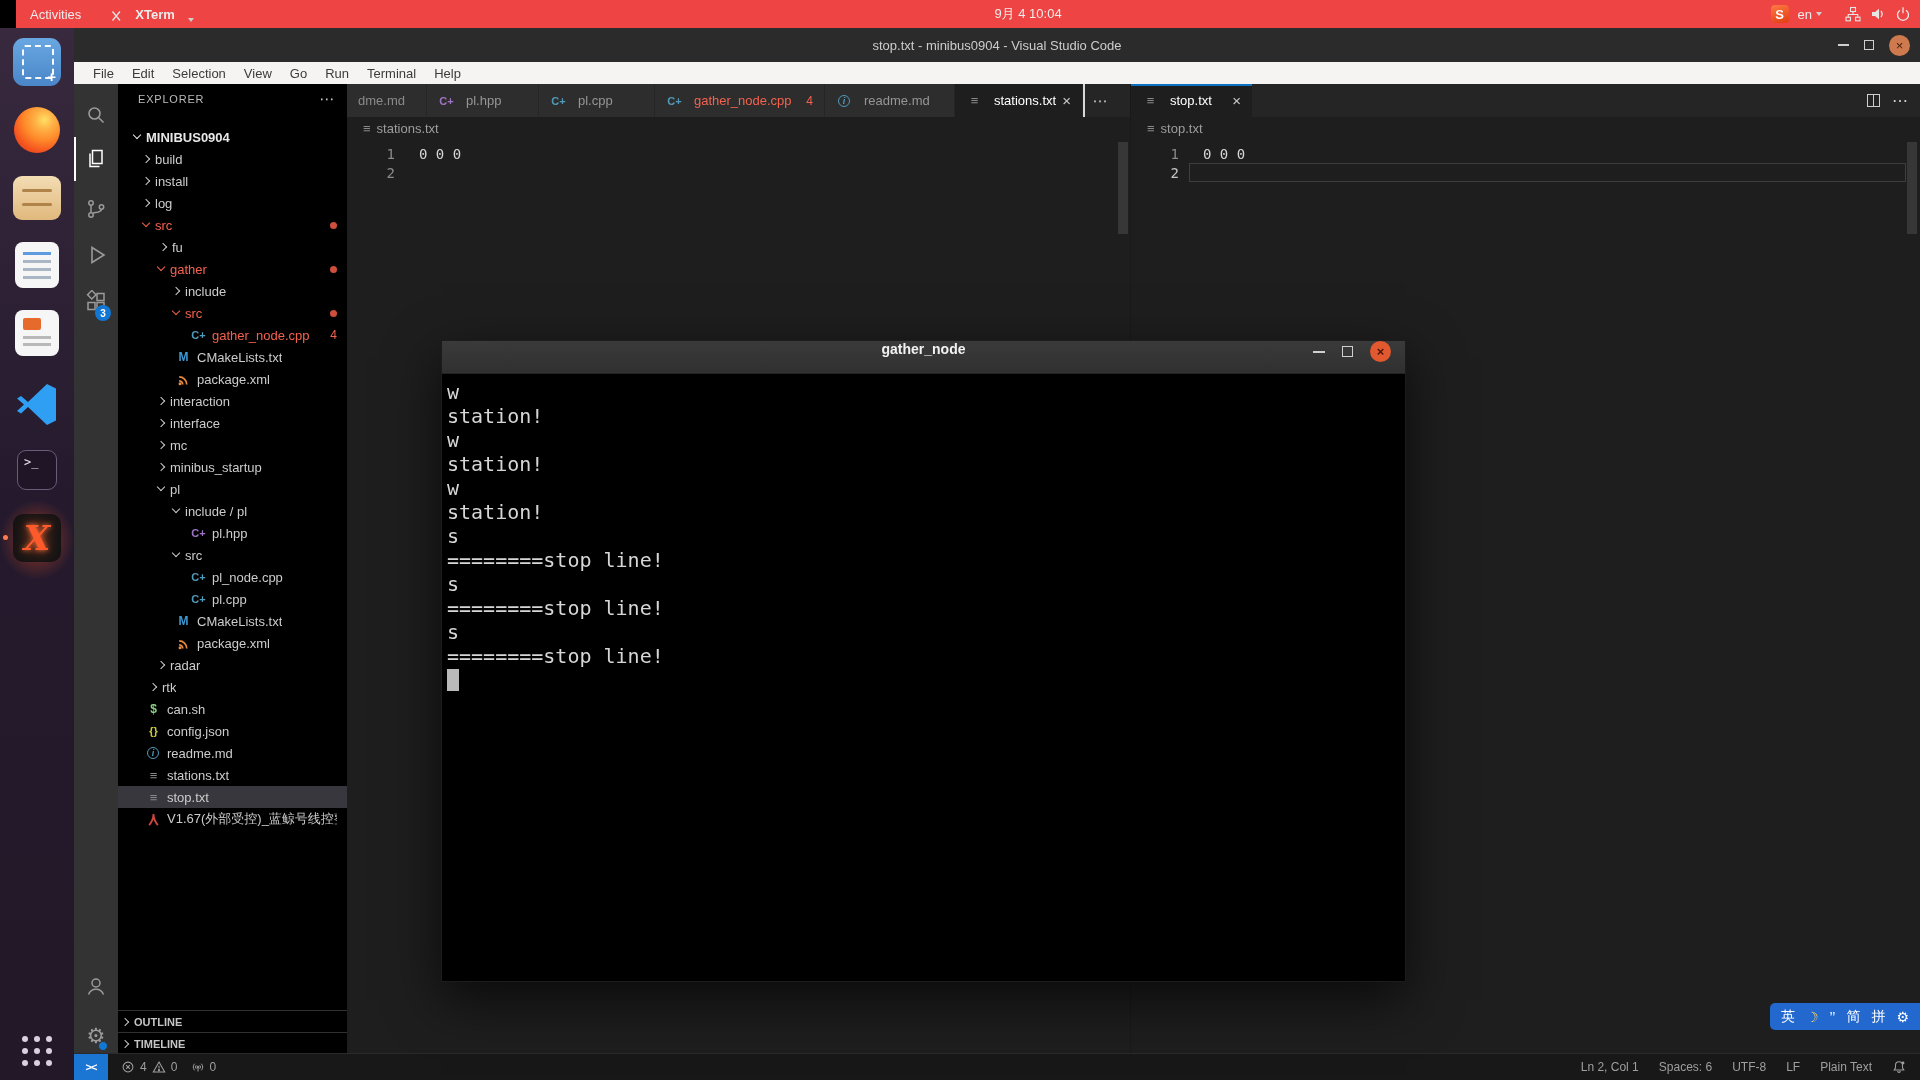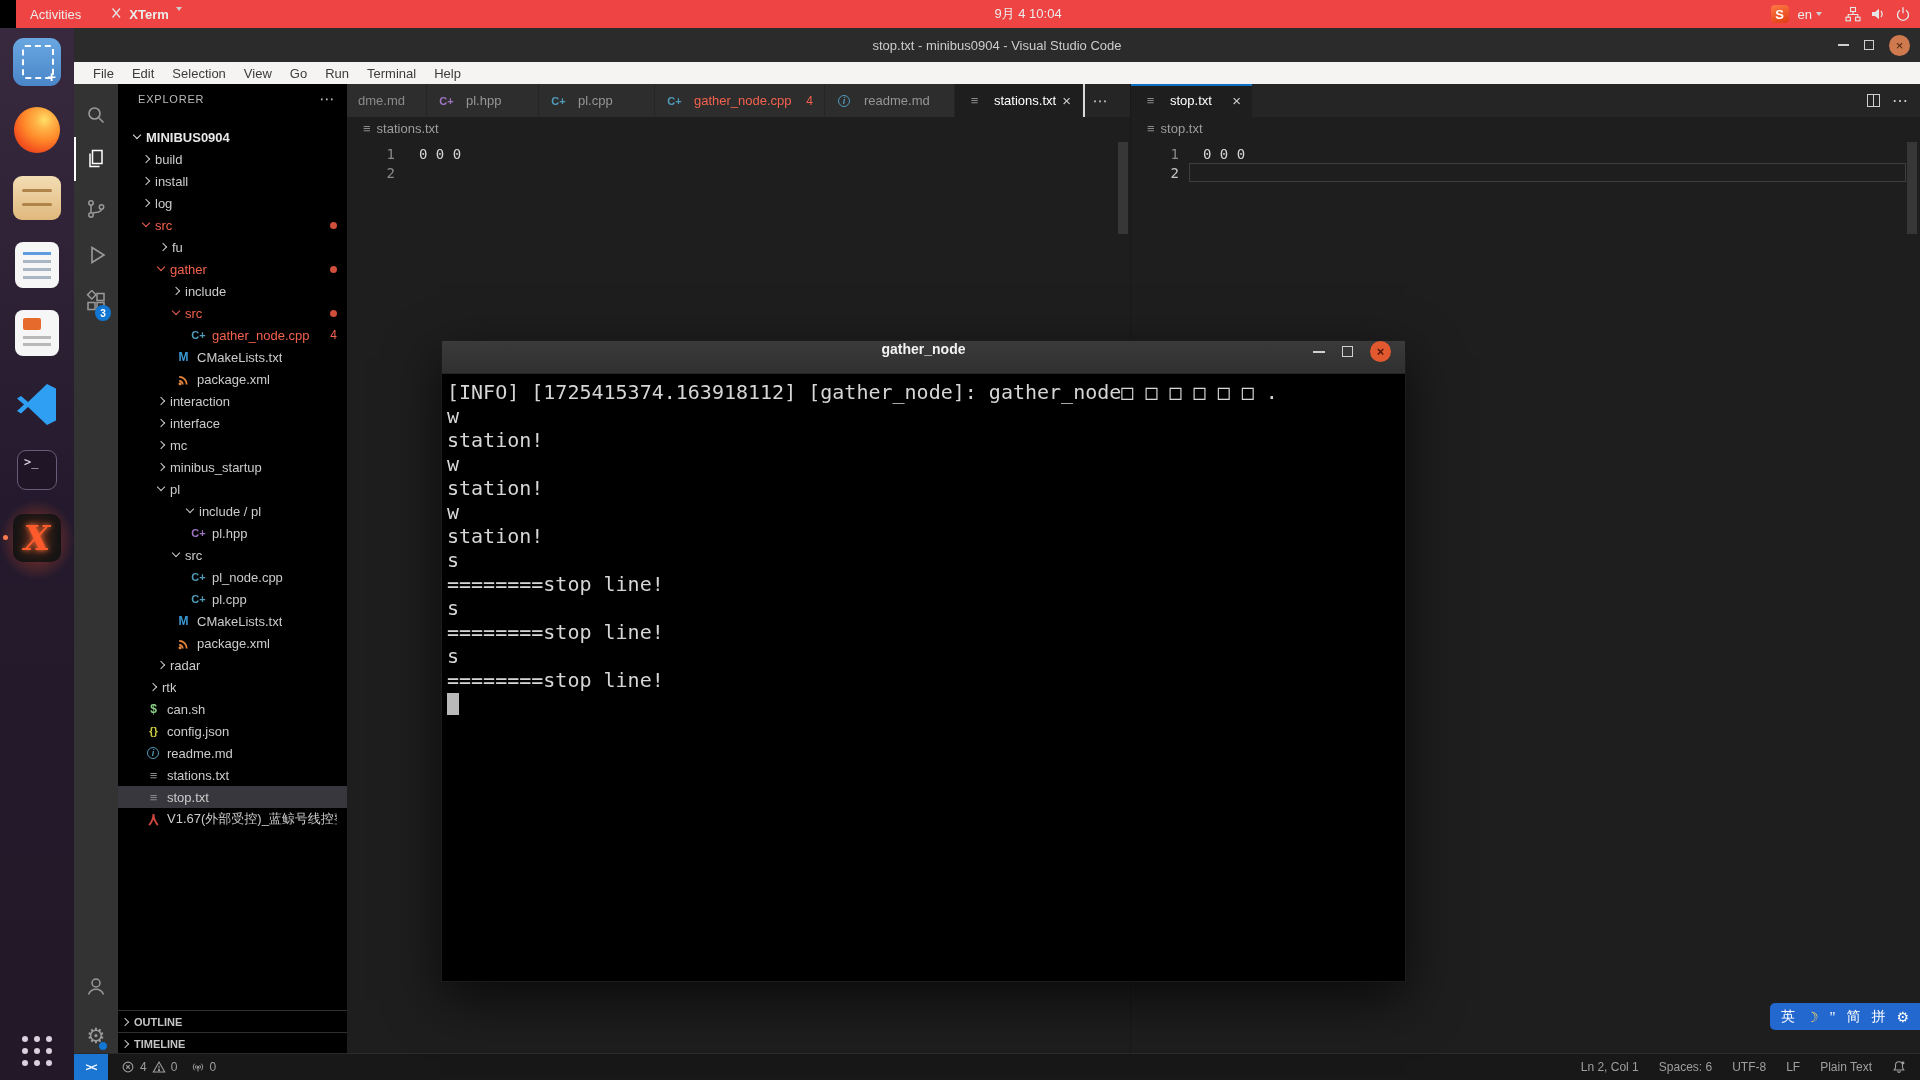--- a/index.html
+++ b/index.html
@@ -2,21 +2,21 @@
 <html><head>
 <meta charset="utf-8">
 <style>
 *{margin:0;padding:0;box-sizing:border-box}
 html,body{width:1920px;height:1080px;overflow:hidden;background:#000}
 #screen{position:relative;width:1920px;height:1080px;font-family:"Liberation Sans",sans-serif}
 
 
 .topbar{position:absolute;left:16px;top:0;width:1920px;height:28px;background:#ef4444;color:#ececec;font-size:13px;display:flex;align-items:center;z-index:60}
 .tb-left{display:flex;align-items:center;gap:30px;padding-left:14px}
-.tb-app{display:flex;align-items:flex-start;gap:7px;font-weight:700}
+.tb-app{display:flex;align-items:flex-end;gap:13px;font-weight:700}
 .caret{width:0;height:0;border-left:3.5px solid transparent;border-right:3.5px solid transparent;border-top:4px solid #cfcfcf;display:inline-block}
 .tb-clock{position:absolute;left:1012px;transform:translateX(-50%);font-weight:400}
 .tb-right{position:absolute;right:10px;display:flex;align-items:center;gap:9px}
 .sogou{width:18px;height:18px;border-radius:4px;background:linear-gradient(160deg,#ff7a45,#e03c12);color:#fff;font-weight:700;font-size:13px;display:flex;align-items:center;justify-content:center}
 .tb-lang{display:flex;align-items:center;gap:4px;margin-right:14px}
 .tbicon{display:flex;align-items:center}
 
 
 .dock{position:absolute;left:0;top:28px;width:74px;height:1052px;background:linear-gradient(180deg,#38293e,#251a2d 45%,#221827);z-index:55}
 .ditem{position:absolute;left:13px;width:48px;height:48px}
@@ -369,21 +369,21 @@
               <span class="lbl">mc</span>
             </div>
             <div class="trow" style="padding-left: 36px;">
               <span class="chev closed"></span>
               <span class="lbl">minibus_startup</span>
             </div>
             <div class="trow" style="padding-left: 36px;">
               <span class="chev open"></span>
               <span class="lbl">pl</span>
             </div>
-            <div class="trow" style="padding-left: 51px; margin-left: 14px;">
+            <div class="trow" style="padding-left: 51px;">
               <span class="chev open"></span>
               <span class="lbl">include / pl</span>
             </div>
             <div class="trow" style="padding-left: 72px;">
               <span class="fi cppp">C+</span>
               <span class="lbl">pl.hpp</span>
             </div>
             <div class="trow" style="padding-left: 51px;">
               <span class="chev open"></span>
               <span class="lbl">src</span>
@@ -577,21 +577,20 @@
   <div class="xwin">
     <div class="xtitle">
       <span>gather_node</span>
       <span class="xwc">
         <span class="xmin"></span>
         <span class="xmax"></span>
         <span class="xclose">×</span>
       </span>
     </div>
     <div class="xbody" id="term-lines">
-        <div class="tline">[INFO] [1725415374.163918112] [gather_node]: gather_node□ □ □ □ □ □ .</div>
         <div class="tline">w</div>
         <div class="tline">station!</div>
         <div class="tline">w</div>
         <div class="tline">station!</div>
         <div class="tline">w</div>
         <div class="tline">station!</div>
         <div class="tline">s</div>
         <div class="tline">========stop line!</div>
         <div class="tline">s</div>
         <div class="tline">========stop line!</div>

